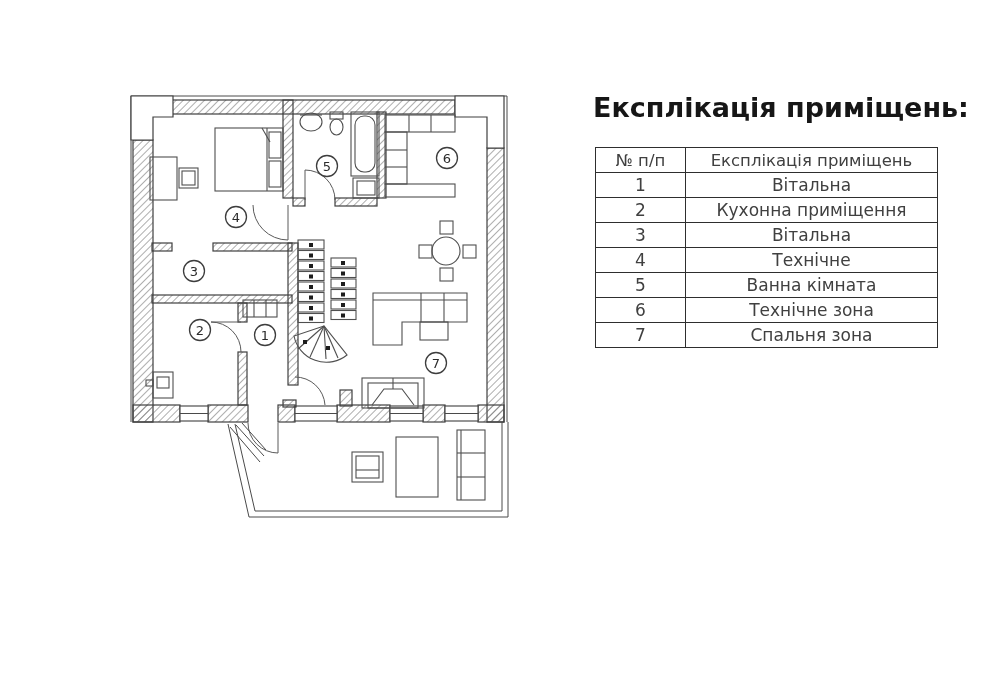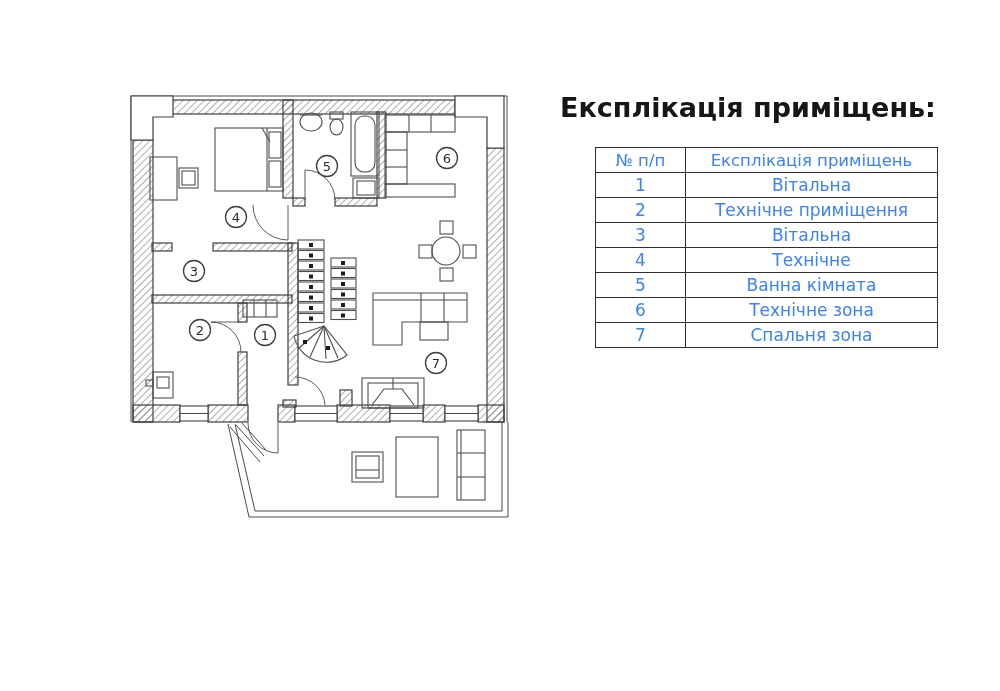--- a/index.html
+++ b/index.html
@@ -2,27 +2,27 @@
 <html><head>
 <meta charset="utf-8">
 <style>
   html,body{margin:0;padding:0;background:#fff;}
   #screen{
     position:relative;width:1000px;height:691px;background:#ffffff;overflow:hidden;
     font-family:"DejaVu Sans","Liberation Sans",sans-serif;
   }
   
   #legend-title{
-    position:absolute;left:560px;top:92px;width:360px;
+    position:absolute;left:593px;top:92px;width:360px;
     font-size:27px;font-weight:bold;color:#161616;letter-spacing:0px;white-space:nowrap;
   }
   #legend-table{
     position:absolute;left:595px;top:147px;width:343px;
     border-collapse:collapse;table-layout:fixed;
-    font-size:17px;color:#3b82f6;
+    font-size:17px;color:#404040;
   }
   #legend-table td{
     border:1.4px solid #2e2e2e;text-align:center;vertical-align:middle;
     height:24px;padding:0 2px;overflow:hidden;white-space:nowrap;
   }
   #legend-table col.c-num{width:90px;}
   #legend-table tr.hdr td{font-size:16.5px;}
   
   #plan-wrap{position:absolute;left:125px;top:80px;width:395px;height:460px;}
   svg{display:block;}
@@ -316,21 +316,21 @@
         <tr class="hdr">
       <td>№ п/п</td>
       <td>Експлікація приміщень</td>
     </tr>
     <tr>
       <td>1</td>
       <td>Вітальна</td>
     </tr>
     <tr>
       <td>2</td>
-      <td>Технічне приміщення</td>
+      <td>Кухонна приміщення</td>
     </tr>
     <tr>
       <td>3</td>
       <td>Вітальна</td>
     </tr>
     <tr>
       <td>4</td>
       <td>Технічне</td>
     </tr>
     <tr>

